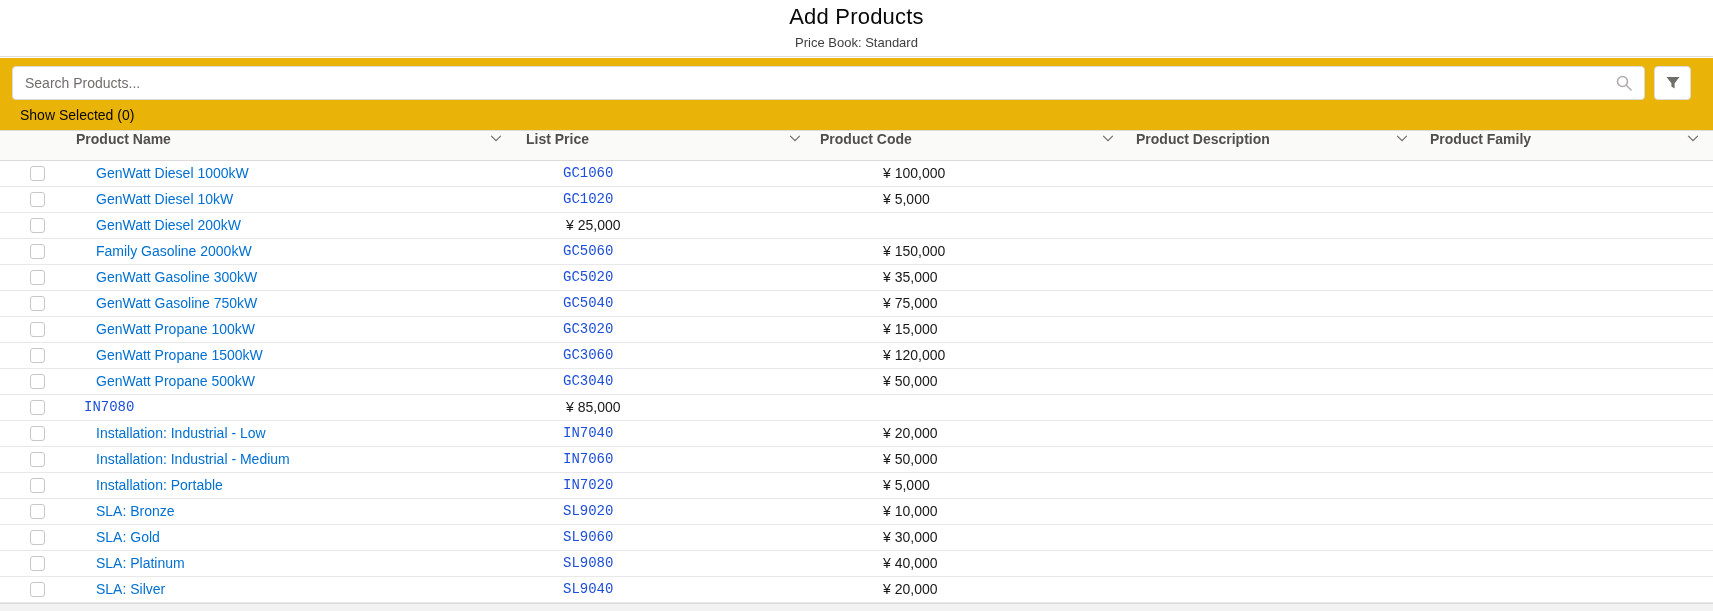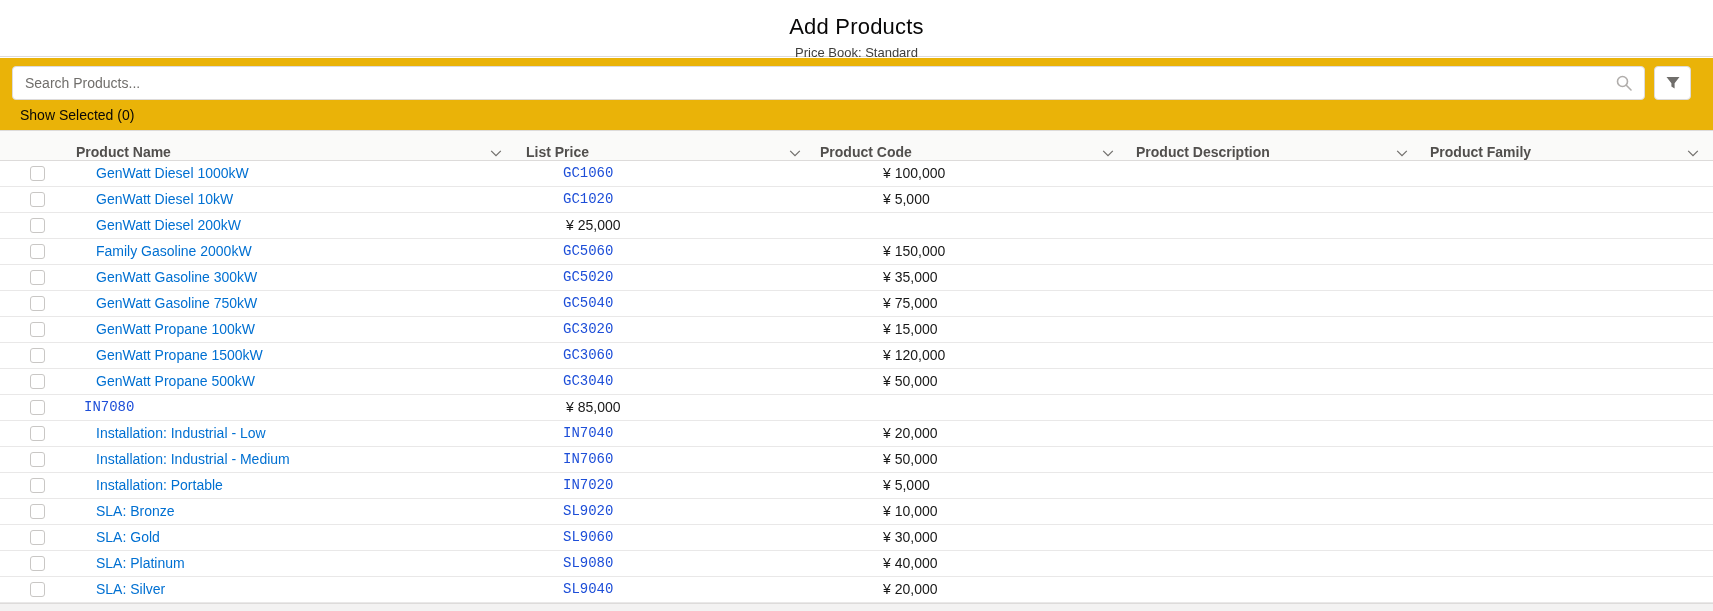--- a/index.html
+++ b/index.html
@@ -2,41 +2,41 @@
 <html><head>
 <meta charset="utf-8">
 <style>
   * { margin:0; padding:0; box-sizing:border-box; }
   html,body { width:1713px; height:611px; overflow:hidden;
     font-family:"Liberation Sans", sans-serif; background:#ffffff; color:#181818; }
 
   
   .title-bar { position:absolute; top:0; left:0; width:1713px; height:57px;
     background:#ffffff; border-bottom:1px solid #dddbda; text-align:center; }
-  .title-bar h1 { font-size:22px; font-weight:400; color:#080707; padding-top:14px; letter-spacing:.2px; }
+  .title-bar h1 { font-size:22px; font-weight:400; color:#080707; padding-top:4px; letter-spacing:.2px; }
   .title-bar .subtitle { font-size:13px; color:#3e3e3c; margin-top:5px; }
 
   
   .toolbar { position:absolute; top:58px; left:0; width:1713px; height:72px; background:#eab308; }
   .search-wrap { position:absolute; top:8px; left:12px; width:1633px; height:34px; }
   .search-input { width:100%; height:100%; border:1px solid #dddbda; border-radius:4px;
     background:#fff; font-family:"Liberation Sans", sans-serif; font-size:14px; color:#080707;
     padding:0 40px 0 12px; outline:none; }
   .search-input::placeholder { color:#706e6b; }
   .search-icon { position:absolute; right:13px; top:9px; width:16px; height:16px; }
   .filter-btn { position:absolute; top:8px; left:1654px; width:37px; height:34px;
     background:#fff; border:1px solid #dddbda; border-radius:4px; cursor:pointer;
     display:flex; align-items:center; justify-content:center; }
   .show-selected { position:absolute; top:49px; left:20px; font-size:14px; color:#080707; cursor:pointer; }
 
   
   .grid-row { display:grid; grid-template-columns:56px 459px 297px 313px 295px auto; }
   .table { position:absolute; top:130px; left:0; width:1713px; }
   .thead { background:#fafaf9; border-top:1px solid #dddbda; border-bottom:1px solid #dddbda; height:31px; }
-  .th { display:flex; align-items:flex-end; justify-content:space-between;
+  .th { display:flex; align-items:flex-start; justify-content:space-between;
     font-size:14px; font-weight:700; color:#514f4d; overflow:hidden; white-space:nowrap; }
   .th .chev { flex:0 0 auto; width:14px; height:14px; }
   .th.c2 { padding:0 12px 0 20px; }
   .th.c3 { padding:0 10px 0 8px; }
   .th.c4 { padding:0 10px 0 11px; }
   .th.c5 { padding:0 11px 0 11px; }
   .th.c6 { padding:0 13px 0 10px; }
 
   .tr { height:26px; border-bottom:1px solid #e9e8e8; background:#fff;gap:20px; }
   .td { font-size:14px; line-height:25px; white-space:nowrap; overflow:hidden; }

